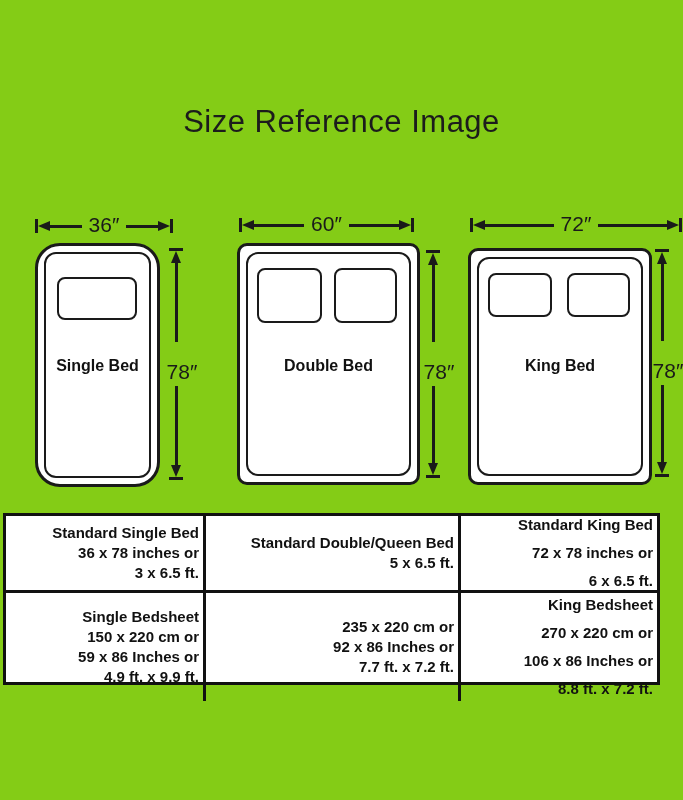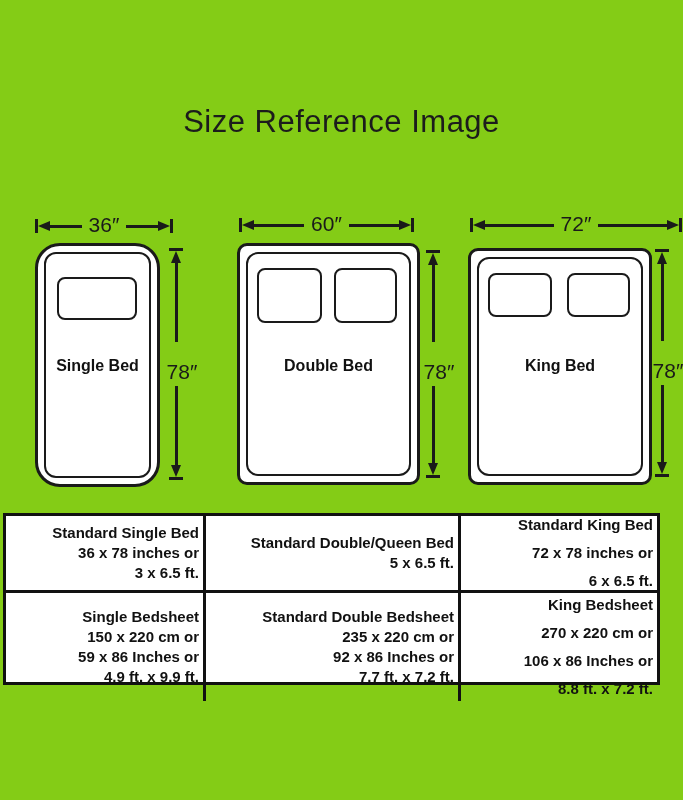--- a/index.html
+++ b/index.html
@@ -188,21 +188,20 @@
       <div class="tl">72 x 78 inches or</div>
       <div class="tl">6 x 6.5 ft.</div>
     </div>
     <div class="cell last-row">
       <div class="tl">Single Bedsheet</div>
       <div class="tl">150 x 220 cm or</div>
       <div class="tl">59 x 86 Inches or</div>
       <div class="tl">4.9 ft. x 9.9 ft.</div>
     </div>
     <div class="cell last-row">
-      <div class="tl">Standard Double Bedsheet</div>
       <div class="tl">235 x 220 cm or</div>
       <div class="tl">92 x 86 Inches or</div>
       <div class="tl">7.7 ft. x 7.2 ft.</div>
     </div>
     <div class="cell last-col last-row">
       <div class="tl">King Bedsheet</div>
       <div class="tl">270 x 220 cm or</div>
       <div class="tl">106 x 86 Inches or</div>
       <div class="tl">8.8 ft. x 7.2 ft.</div>
     </div>

